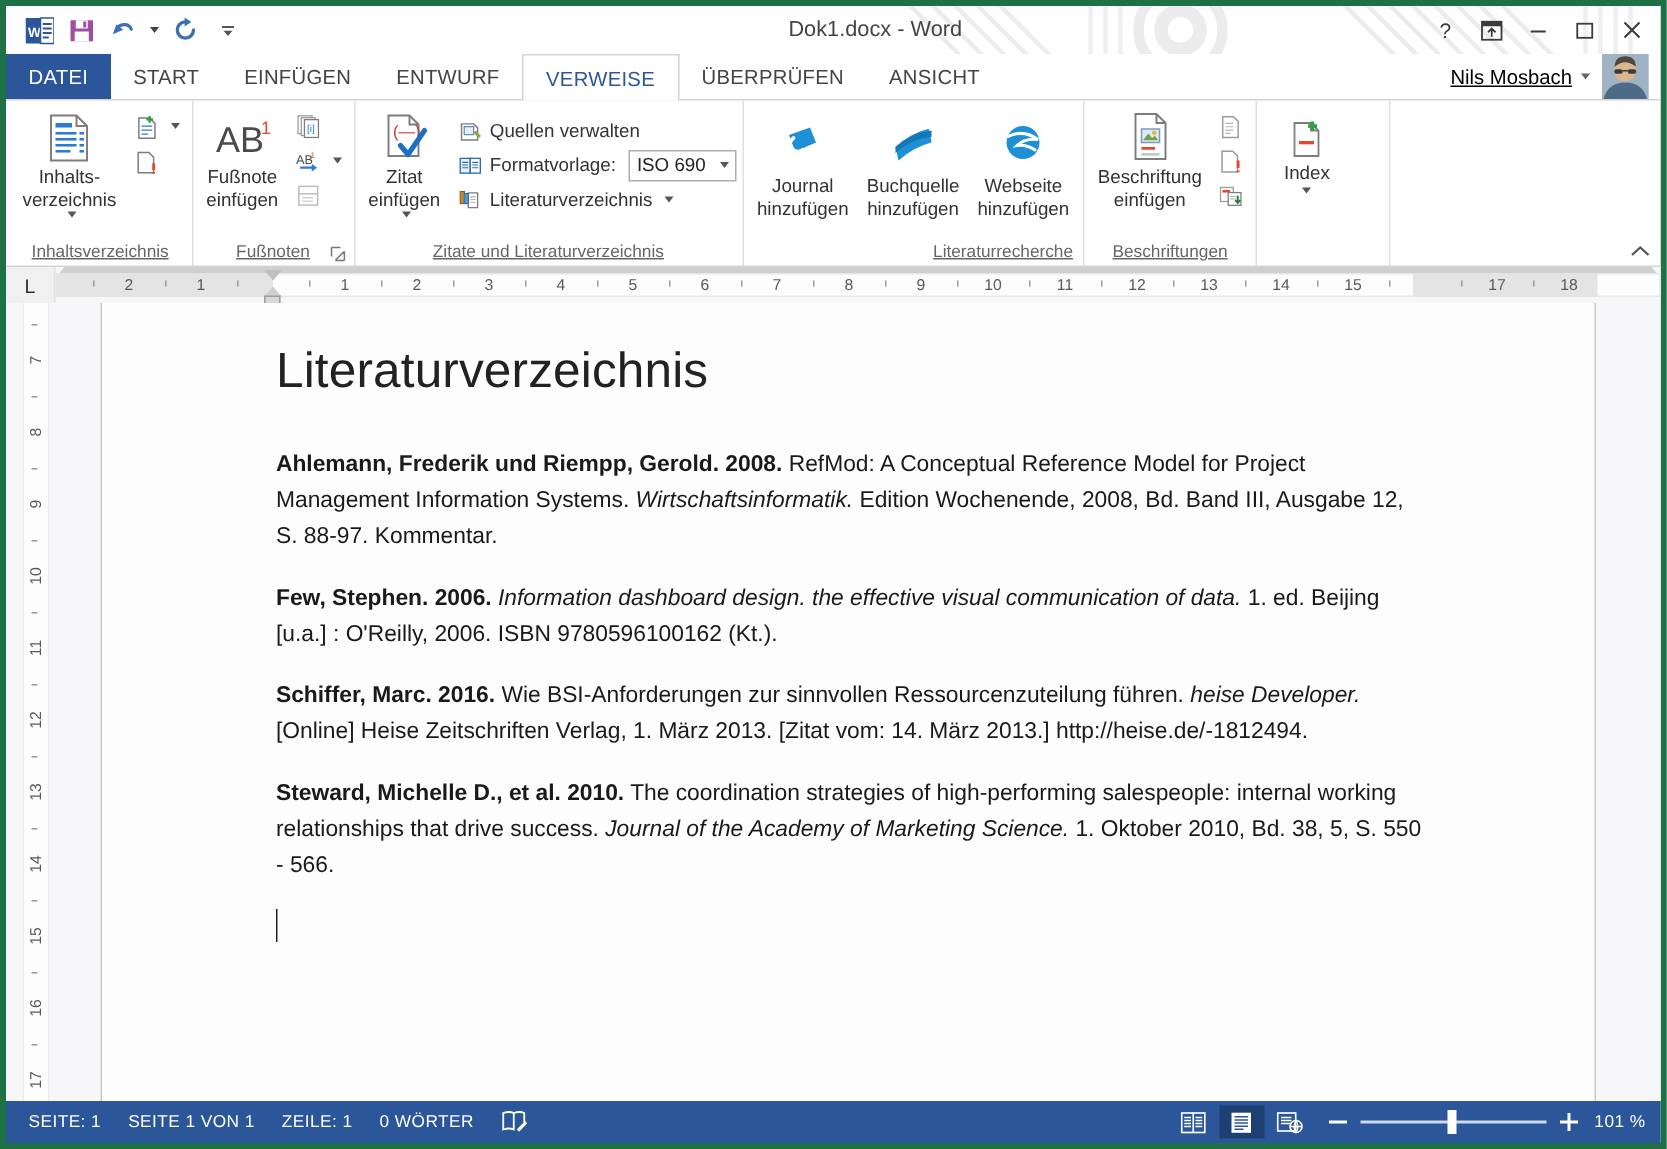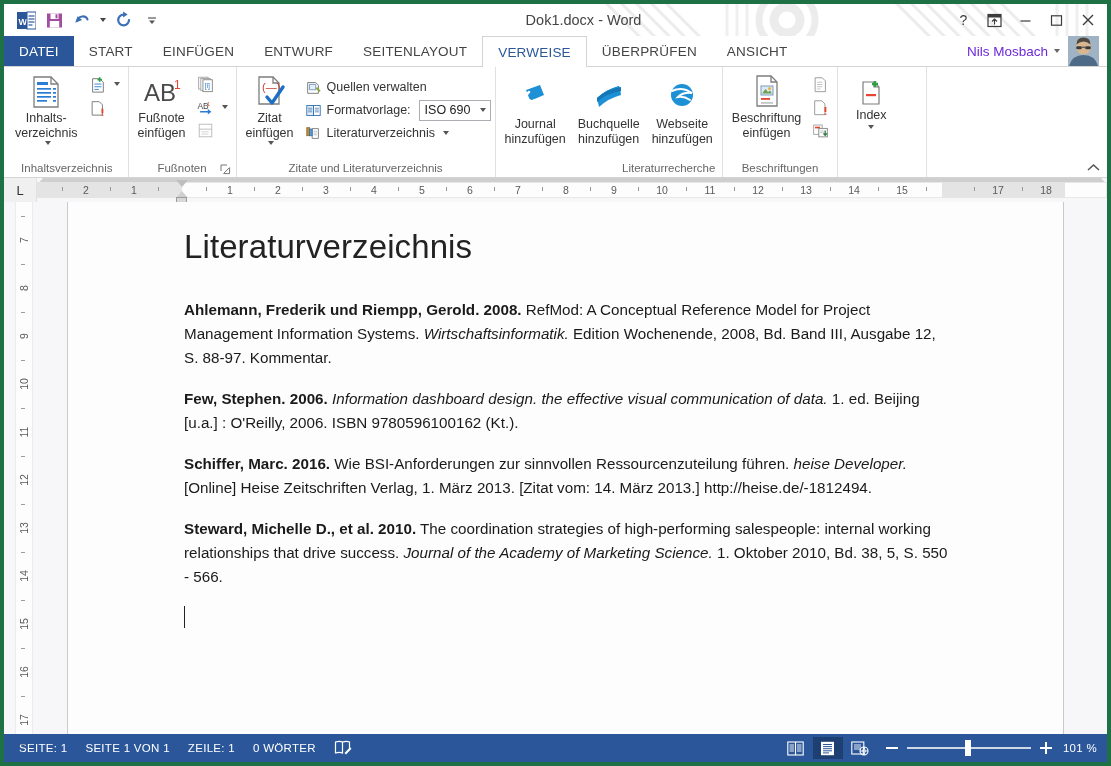--- a/index.html
+++ b/index.html
@@ -75,21 +75,21 @@
     background: #ffffff;
     border: 1px solid #d4d4d4;
     border-bottom: none;
     position: relative; z-index: 4;
     margin-bottom: -1px;
   }
   .account {
     margin-left: auto; display: flex; align-items: center; gap: 6px;
     padding-right: 8px; z-index: 3;
   }
-  .account-name { font-size: 13.5px; color: #6d28d9; }
+  .account-name { font-size: 13.5px; color: #000000; text-decoration: underline; }
   .account-caret { border-left:3.5px solid transparent; border-right:3.5px solid transparent; border-top:4px solid #666; }
   .avatar {
     width: 31px; height: 30px; overflow:hidden; margin-left:2px;
     background:#8aa0b5;
   }
 
   
   .ribbon {
     flex: 0 0 112px;
     background: #ffffff;
@@ -102,21 +102,21 @@
     display: flex; flex-direction: column;
     border-right: 1px solid #e0e0e0;
     position: relative;
     padding: 3px 4px 0 4px;
   }
   .group:last-child { border-right: none; }
   .group-body { flex: 1; display: flex; align-items: flex-start; gap: 2px; }
   .group-label {
     height: 17px; line-height:17px; text-align: right;
     font-size: 11.5px; color: #666;
-    display:flex; align-items:center; justify-content:center; gap:4px;
+    display:flex; align-items:center; justify-content:center; gap:4px;text-decoration:underline;
   }
   .dialog-launcher {
     width: 12px; height: 12px; display:inline-flex; align-items:center; justify-content:center;
     color:#777; font-size:10px; position:absolute; right:4px; bottom:2px;
   }
 
   .big-btn {
     display: flex; flex-direction: column; align-items: center;
     padding: 3px 5px 0 5px; min-width: 58px;
     font-size: 12.5px; color: #333; line-height: 15px; text-align: center;
@@ -338,21 +338,20 @@
           </svg>
       </div>
     </div>
   </div>
 
   <div class="tabstrip">
     <div class="tab-file">DATEI</div>
     <div class="tab">START</div>
     <div class="tab">EINFÜGEN</div>
     <div class="tab">ENTWURF</div>
-    <div class="tab">SEITENLAYOUT</div>
     <div class="tab active">VERWEISE</div>
     <div class="tab">ÜBERPRÜFEN</div>
     <div class="tab">ANSICHT</div>
 
     <div class="account">
       <span class="account-name">Nils Mosbach</span>
       <span class="account-caret"></span>
       <span class="avatar">
         <svg width="31" height="30" viewBox="0 0 31 30">
           <rect width="31" height="30" fill="#9fb3c4"></rect>

